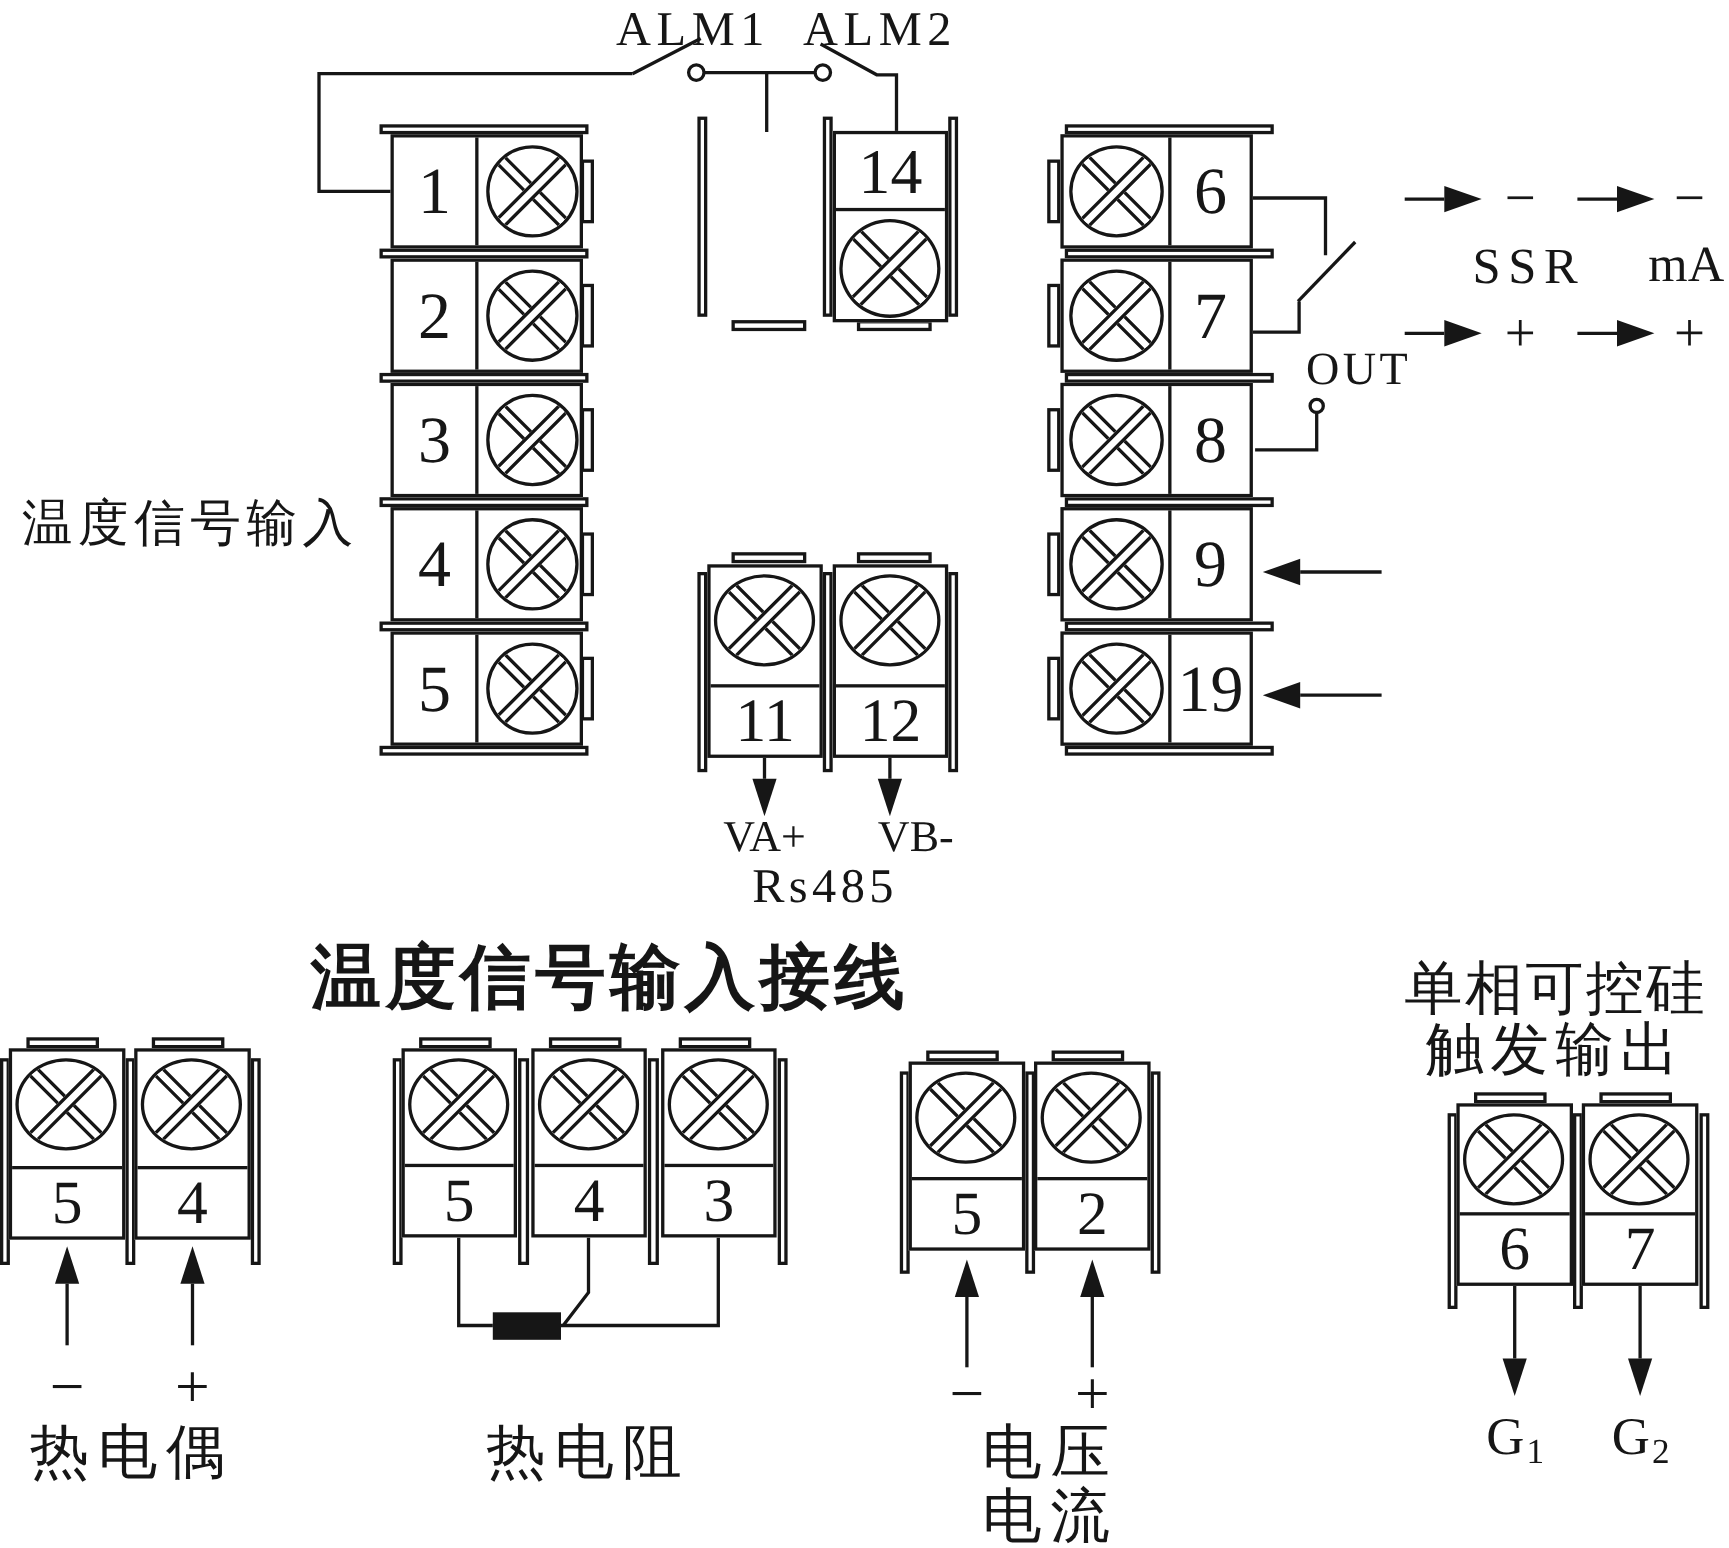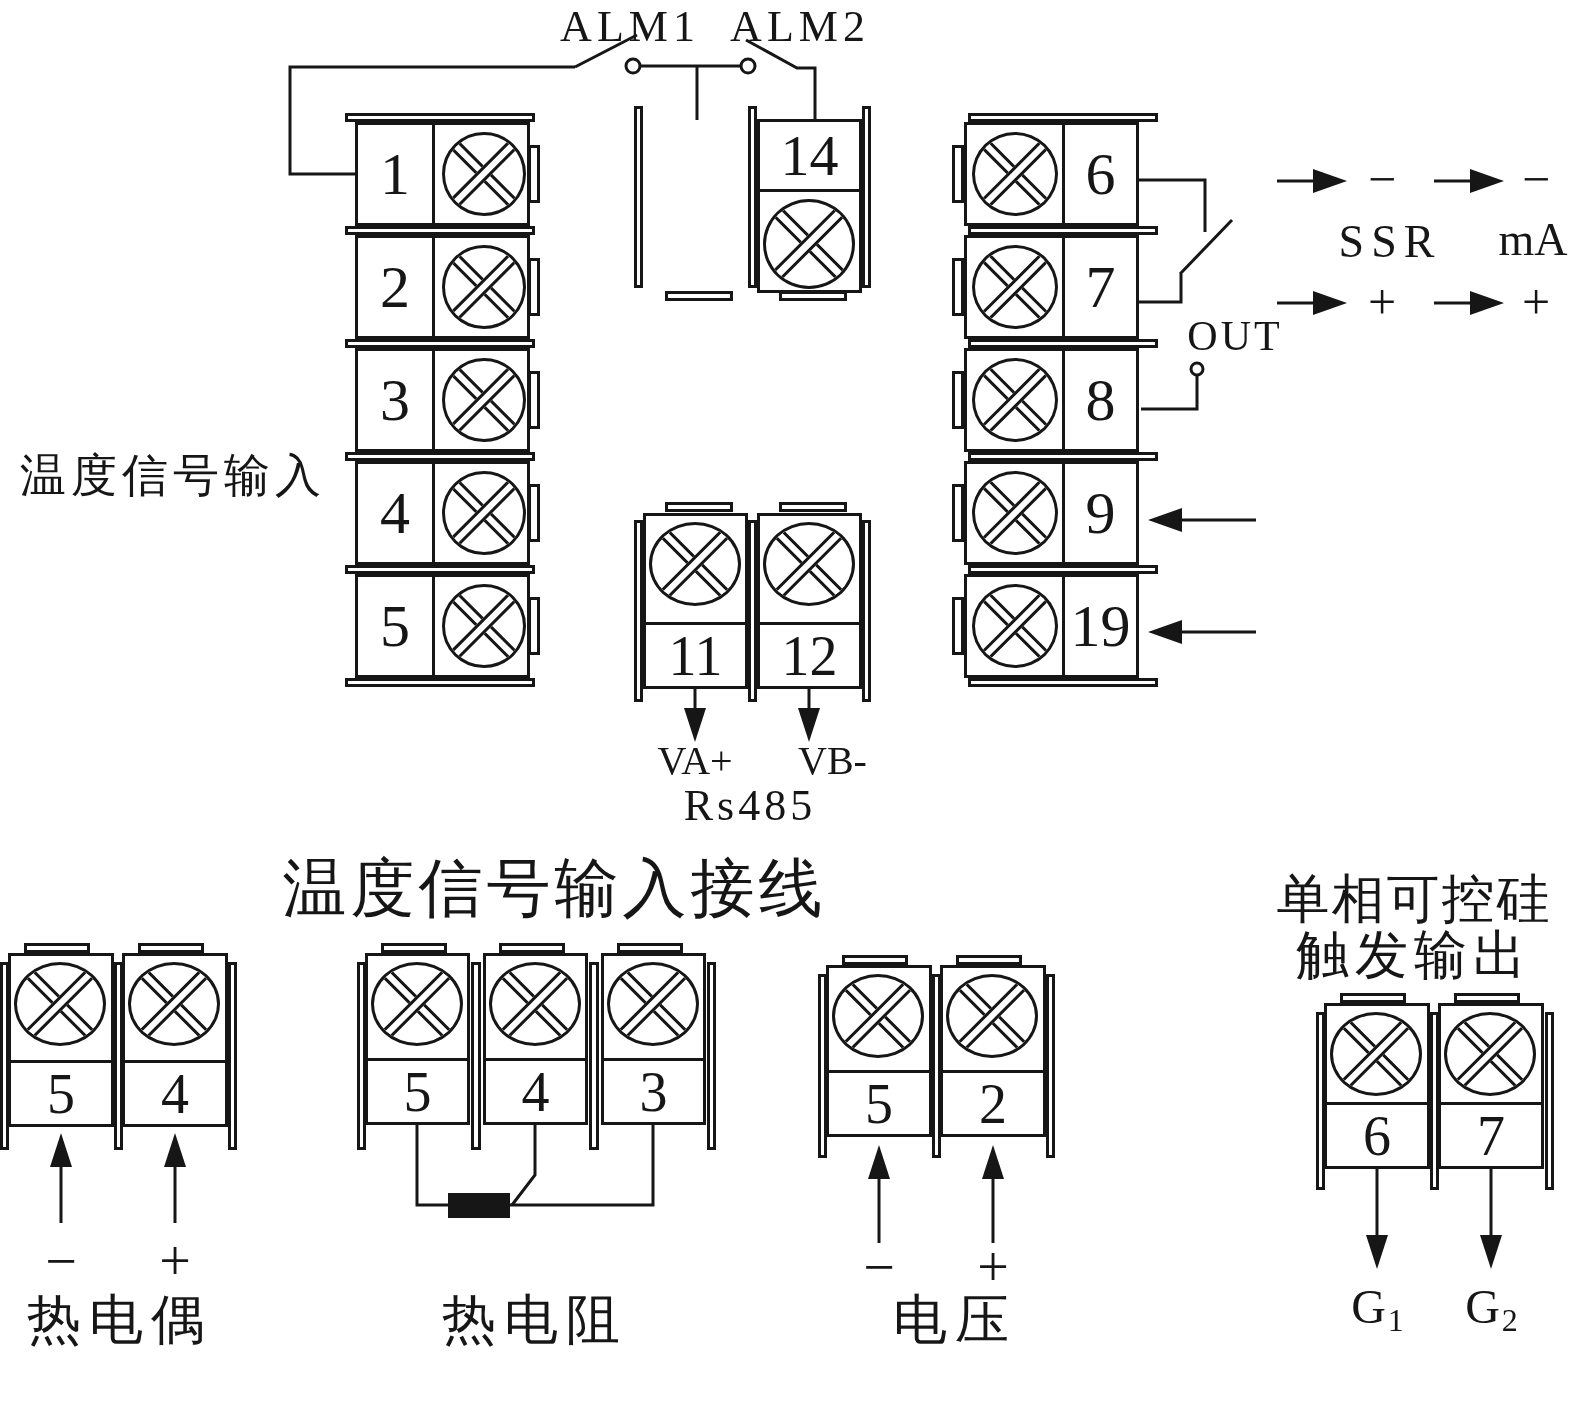--- a/index.html
+++ b/index.html
@@ -106,31 +106,32 @@
   <div class="lbl" style="left:1352px;top:153px;width:60px;font-size:50px;">−</div>
   <div class="lbl" style="left:1506px;top:153px;width:60px;font-size:50px;">−</div>
   <div class="lbl" style="left:1352px;top:276px;width:60px;font-size:50px;">+</div>
   <div class="lbl" style="left:1506px;top:276px;width:60px;font-size:50px;">+</div>
   <div class="lbl" style="left:1180px;top:314px;width:110px;font-size:42px;letter-spacing:3px;">OUT</div>
 
   <div class="lbl" style="left:655px;top:740px;width:80px;font-size:40px;">VA+</div>
   <div class="lbl" style="left:790px;top:740px;width:85px;font-size:40px;">VB-</div>
   <div class="lbl" style="left:680px;top:783px;width:140px;font-size:44px;letter-spacing:4px;">Rs485</div>
 
-  <div class="lbl" style="left:262px;top:855px;width:585px;font-size:64px;font-weight:normal;letter-spacing:4px;">温度信号输入接线</div>
+  <div class="lbl" style="left:262px;top:855px;width:585px;font-size:64px;font-weight:bold;letter-spacing:4px;">温度信号输入接线</div>
 
   <div class="lbl" style="left:31px;top:1232px;width:60px;font-size:56px;">−</div>
   <div class="lbl" style="left:145px;top:1232px;width:60px;font-size:56px;">+</div>
   <div class="lbl" style="left:10px;top:1292px;width:220px;font-size:54px;letter-spacing:8px;">热电偶</div>
 
   <div class="lbl" style="left:415px;top:1292px;width:240px;font-size:54px;letter-spacing:8px;">热电阻</div>
 
   <div class="lbl" style="left:849px;top:1238px;width:60px;font-size:56px;">−</div>
   <div class="lbl" style="left:963px;top:1238px;width:60px;font-size:56px;">+</div>
   <div class="lbl" style="left:855px;top:1292px;width:200px;font-size:54px;letter-spacing:8px;">电压</div>
+  <div class="lbl" style="left:855px;top:1350px;width:200px;font-size:54px;letter-spacing:8px;">电流</div>
 
   <div class="lbl" style="left:1254px;top:872px;width:320px;font-size:53px;letter-spacing:2px;">单相可控硅</div>
   <div class="lbl" style="left:1254px;top:928px;width:320px;font-size:53px;letter-spacing:6px;">触发输出</div>
   <div class="lbl" style="left:1329px;top:1282px;width:95px;font-size:48px;"><span>G</span><span class="gsub">1</span></div>
   <div class="lbl" style="left:1443px;top:1282px;width:95px;font-size:48px;"><span>G</span><span class="gsub">2</span></div>
 
   <div class="strip" style="left:345px;top:113px;width:190px;height:9px;"></div>
   <div class="strip" style="left:345px;top:226px;width:190px;height:9px;"></div>
   <div class="strip" style="left:345px;top:339px;width:190px;height:9px;"></div>
   <div class="strip" style="left:345px;top:452px;width:190px;height:9px;"></div>

